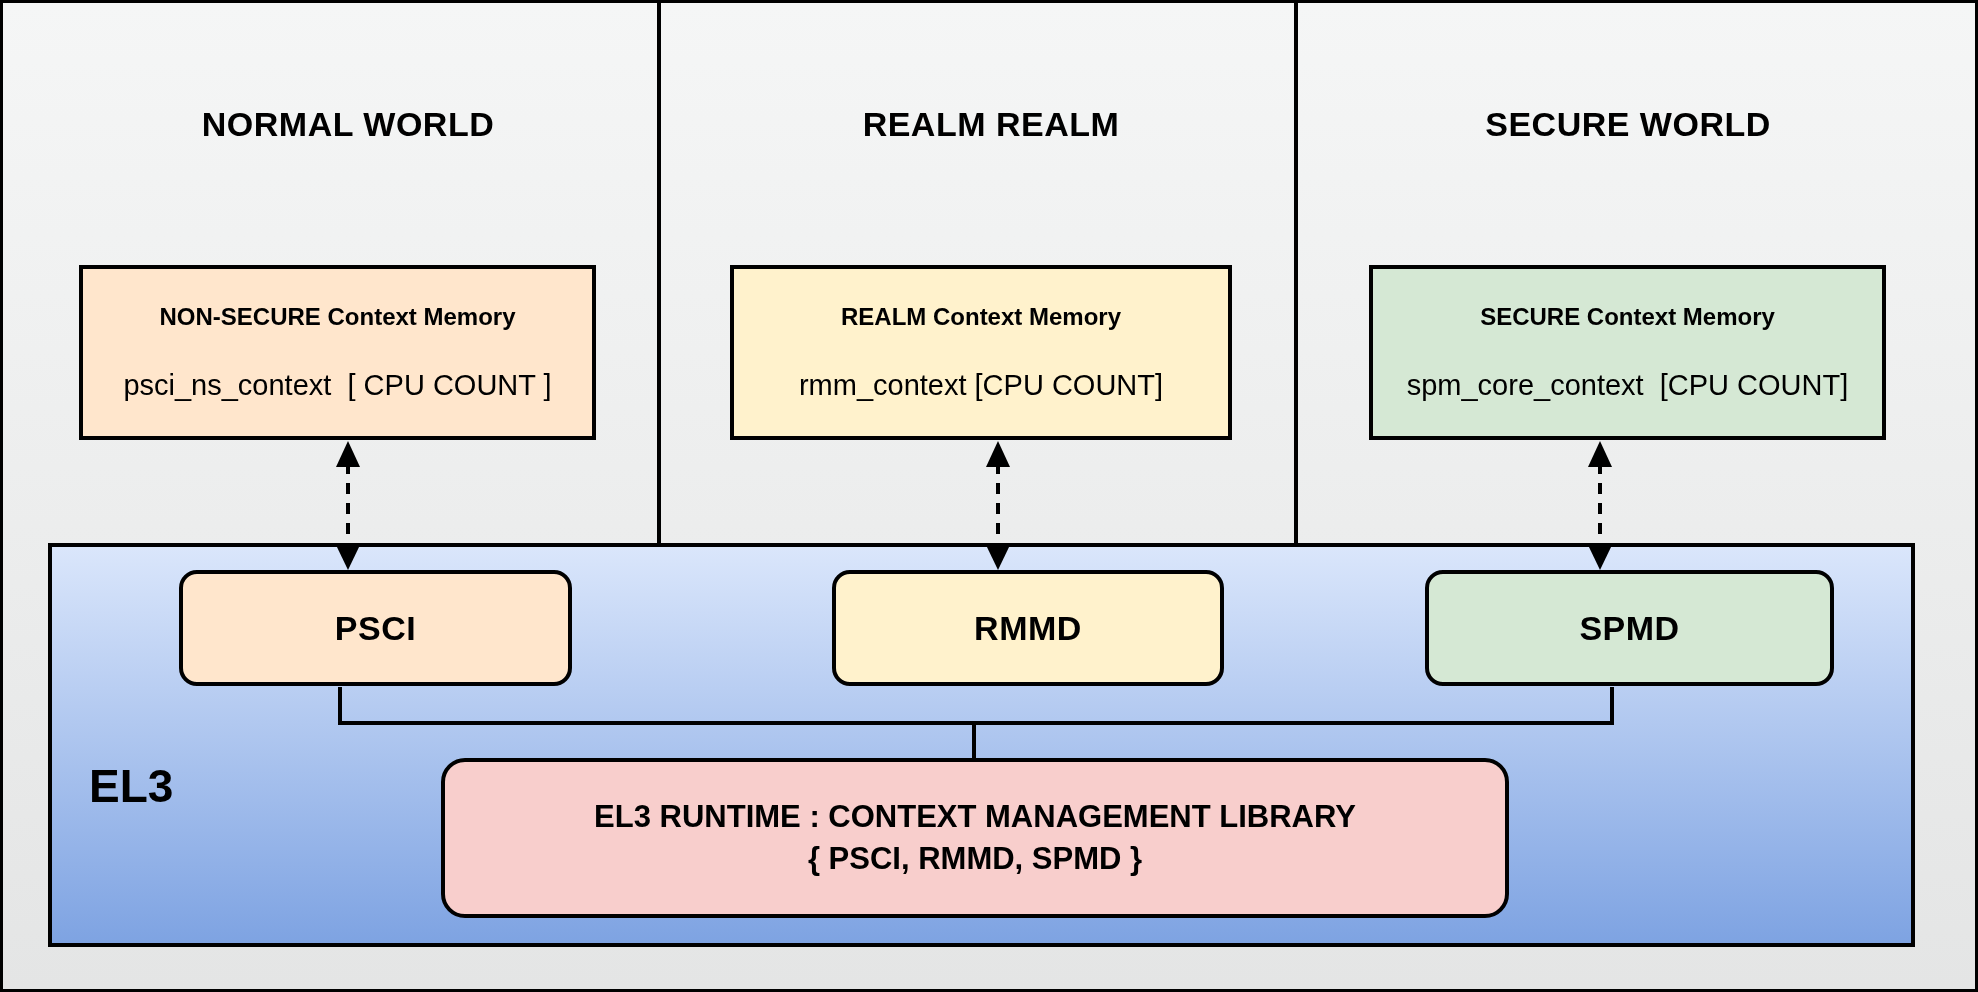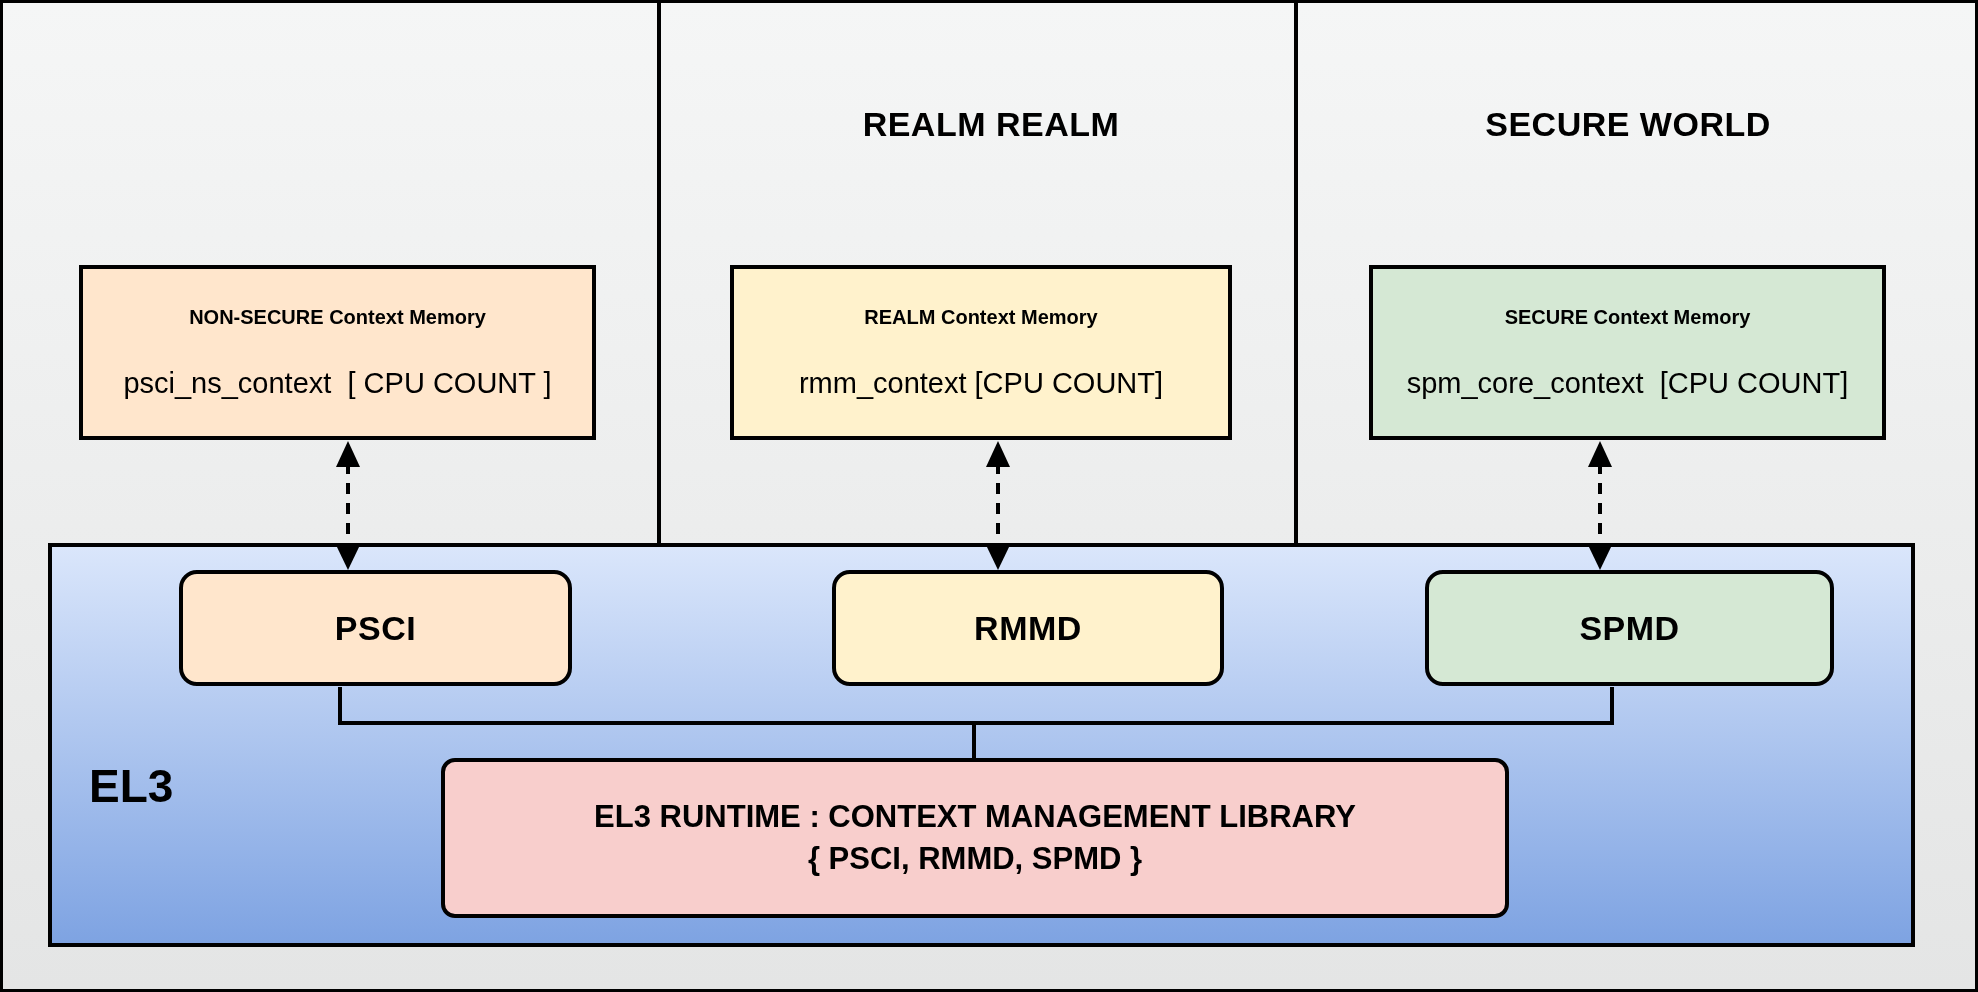--- a/index.html
+++ b/index.html
@@ -20,21 +20,21 @@
     position:absolute;top:102px;width:500px;
     text-align:center;font-size:34px;font-weight:bold;color:#000;
     letter-spacing:.5px;white-space:pre;
   }
   .mem-box{
     position:absolute;top:262px;height:175px;
     border:4px solid var(--c-border_black,#000);
     display:flex;flex-direction:column;align-items:center;justify-content:center;
     gap:38px;color:#000;
   }
-  .mem-title{font-size:20px;font-weight:bold;white-space:pre;}
+  .mem-title{font-size:24px;font-weight:bold;white-space:pre;}
   .mem-value{font-size:29px;font-weight:normal;white-space:pre;}
   .fill-orange{background:var(--c-normal_box_fill,#ffe6cc);}
   .fill-yellow{background:var(--c-realm_box_fill,#fff2cc);}
   .fill-green{background:var(--c-secure_box_fill,#d5e8d4);}
   .fill-pink{background:var(--c-runtime_box_fill,#f8cecc);}
   #el3-box{
     position:absolute;left:45px;top:540px;width:1867px;height:404px;
     border:4px solid var(--c-border_black,#000);
     background:linear-gradient(180deg,var(--c-el3_gradient_top,#dae6fb) 0%,var(--c-el3_gradient_bottom,#7ea3e2) 100%);
   }
@@ -43,35 +43,36 @@
     font-size:46px;font-weight:bold;color:#000;line-height:50px;
   }
   .service-box{
     position:absolute;top:567px;height:116px;
     border:4px solid var(--c-border_black,#000);border-radius:18px;
     display:flex;align-items:center;justify-content:center;
     font-size:34px;font-weight:bold;color:#000;letter-spacing:.5px;margin-left:29px;
   }
   #runtime-box{
     position:absolute;left:438px;top:755px;width:1068px;height:160px;
-    border:4px solid var(--c-border_black,#000);border-radius:14px;
+    border:4px solid var(--c-border_black,#000);border-radius:24px;
     display:flex;flex-direction:column;align-items:center;justify-content:center;
     gap:10px;color:#000;
   }
   .runtime-line{font-size:31px;font-weight:bold;line-height:32px;white-space:pre;}
   #wires{position:absolute;left:0;top:0;width:1978px;height:992px;pointer-events:none;}
 </style>
 </head>
 <body>
 
 <div id="canvas">
 
   <div class="divider" style="left:654px"></div>
   <div class="divider" style="left:1291px"></div>
 
+  <div class="world-title" style="left:95px">NORMAL WORLD</div>
   <div class="world-title" style="left:738px">REALM REALM</div>
   <div class="world-title" style="left:1375px">SECURE WORLD</div>
 
   <div class="mem-box fill-orange" style="left:76px;width:517px">
     <div class="mem-title">NON-SECURE Context Memory</div>
     <div class="mem-value">psci_ns_context  [ CPU COUNT ]</div>
   </div>
   <div class="mem-box fill-yellow" style="left:727px;width:502px">
     <div class="mem-title">REALM Context Memory</div>
     <div class="mem-value">rmm_context [CPU COUNT]</div>

